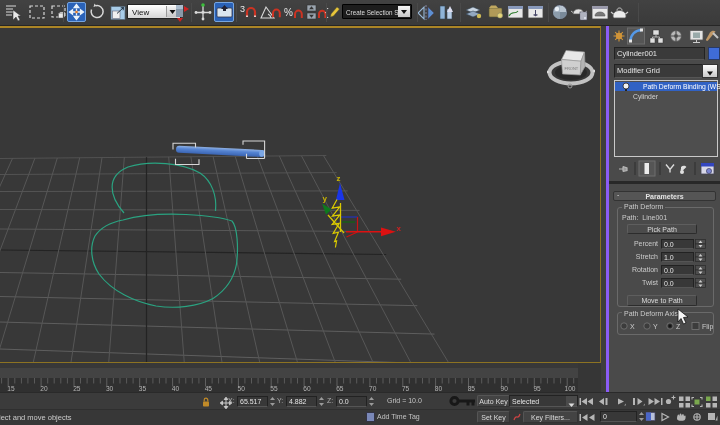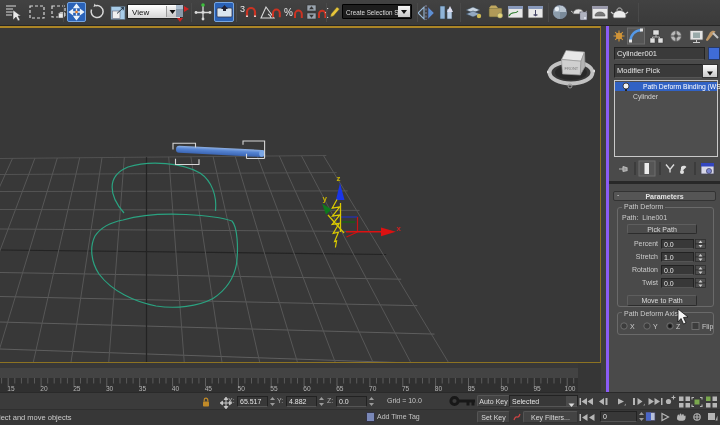--- a/index.html
+++ b/index.html
@@ -315,21 +315,21 @@
           <rect x="84" y="5.5" width="7" height="5.5" fill="#9aa"></rect>
           <path d="M87.5 13v2.5M84 15.5h7" stroke="#ccc" stroke-width="1"></path>
         </g>
 <path d="M101 5.5c1.5-2 4-2.5 5.5-1l-7.5 9c-0.8 0.8-2.2 0.3-2-1z" fill="#c09868"></path>
 <path d="M104 6l5 5" stroke="#c4c4c4" stroke-width="2"></path>
 </svg>
 
 <div class="fld" style="left:5px;top:21px;width:91px;height:13px;font-size:7.5px;line-height:11px;background:#3a3a3a">Cylinder001</div>
 <div class="abs" style="left:99px;top:21px;width:12px;height:13px;background:#3f6cd8;border:1px solid #283a66"></div>
 
-<div class="fld" style="left:5px;top:38px;width:89px;height:14px;font-size:7.5px;line-height:12px;background:#3a3a3a">Modifier Pick</div>
+<div class="fld" style="left:5px;top:38px;width:89px;height:14px;font-size:7.5px;line-height:12px;background:#3a3a3a">Modifier Grid</div>
 <div class="abs" style="left:93px;top:38px;width:16px;height:14px;background:linear-gradient(#fdfdfd,#cacaca);border:1px solid #333">
 <svg width="14" height="12">
           <path d="M4 4.5l3 4 3-4z" fill="#111"></path>
         </svg>
 </div>
 
 <div class="abs" style="left:5px;top:54px;width:104px;height:77px;background:#4e4e4e;border:1px solid #c9c9c9">
 <div class="abs" style="left:0;top:1px;width:102px;height:9px;background:#3162c4"></div>
 <svg width="14" height="11" style="position:absolute;left:6px;top:1px">
 <circle cx="5" cy="4" r="3" fill="#f0f0f0" stroke="#222" stroke-width="0.8"></circle>

